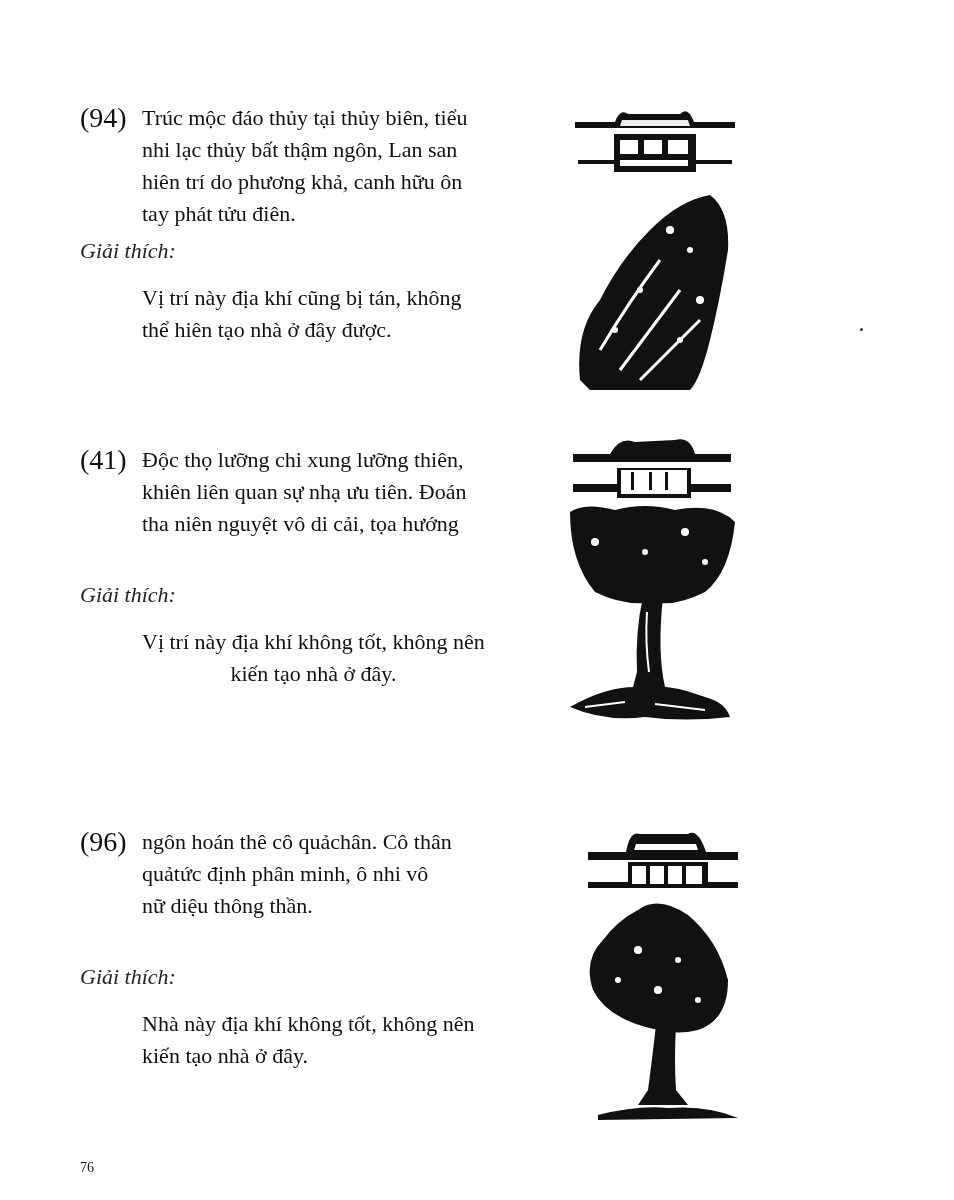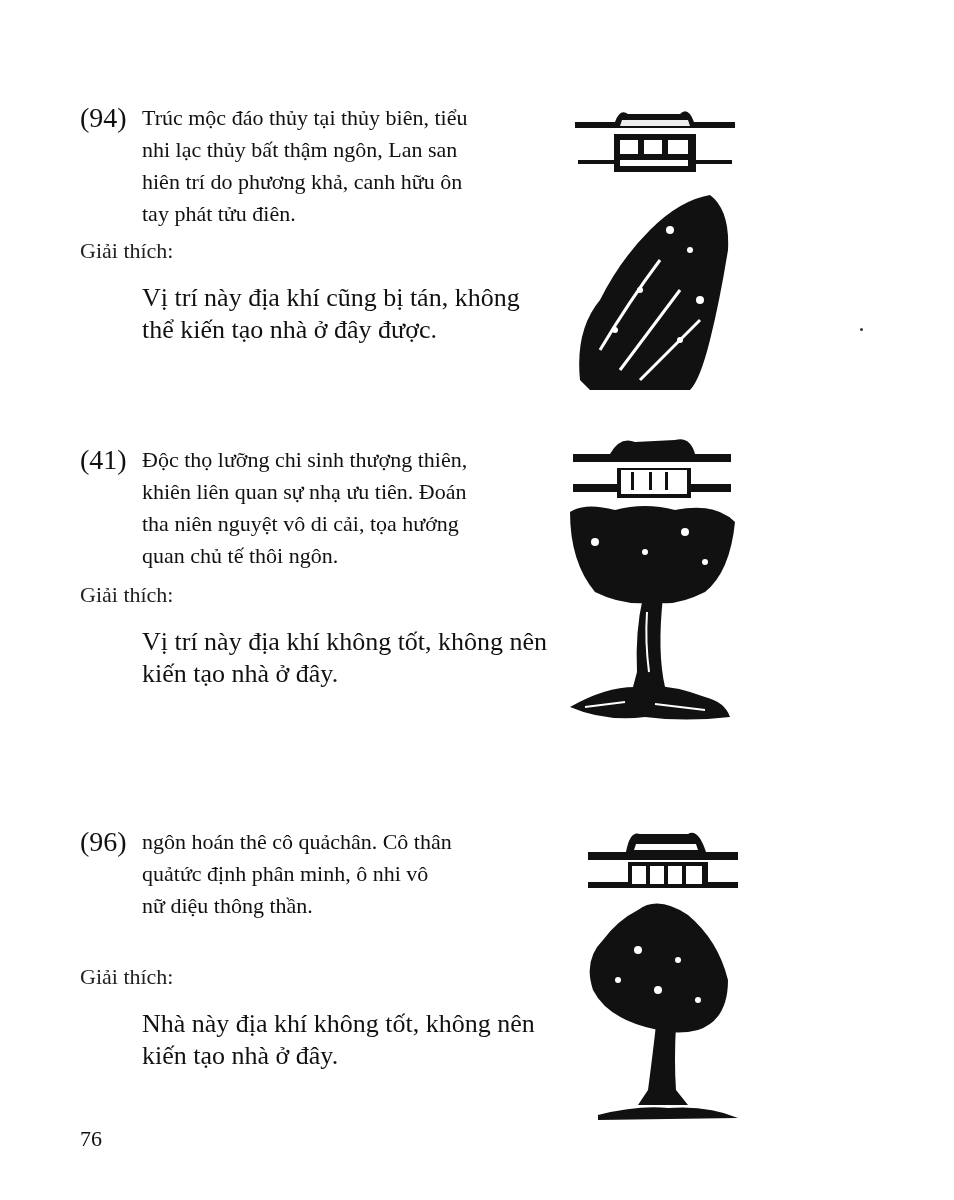--- a/index.html
+++ b/index.html
@@ -2,54 +2,53 @@
 <html><head>
 <meta charset="utf-8">
 <style>
   html, body { margin:0; padding:0; background:#ffffff; }
   body { width:954px; height:1200px; position:relative; overflow:hidden;
          font-family:"Liberation Serif", "DejaVu Serif", serif; color:#111; }
   .entry { position:absolute; left:80px; width:500px; }
   .num { position:absolute; left:0; top:0; font-size:28px; line-height:32px; }
   .verse { position:absolute; left:62px; top:0; width:430px; font-size:22px; line-height:32px; }
   .verse div { white-space:nowrap; }
-  .label { position:absolute; left:0; font-size:22px; color:#222; }
-  .expl { position:absolute; left:62px; font-size:26px; line-height:32px; white-space:nowrap; }
-  .page-num { position:absolute; left:80px; top:1126px; font-size:22px; }
+  .label { position:absolute; left:0; font-style:italic; font-size:22px; color:#222; }
+  .expl { position:absolute; left:62px; font-size:22px; line-height:32px; white-space:nowrap; }
+  .page-num { position:absolute; left:80px; top:1160px; font-size:14px; }
   .illus { position:absolute; }
   .dot { position:absolute; left:860px; top:328px; width:3px; height:3px; background:#333; border-radius:50%; }
 </style>
 </head>
 <body>
 
 <div class="entry" style="top:102px;">
   <span class="num">(94)</span>
   <div class="verse">
     <div>Trúc mộc đáo thủy tại thủy biên, tiểu</div>
     <div>nhi lạc thủy bất thậm ngôn, Lan san</div>
     <div>hiên trí do phương khả, canh hữu ôn</div>
     <div>tay phát tửu điên.</div>
   </div>
   <div class="label" style="top:136px;">Giải thích:</div>
   <div class="expl" style="top:180px;">
     <div>Vị trí này địa khí cũng bị tán, không</div>
-    <div>thể kiến tạo nhà ở đây được.</div>
+    <div>thể hiên tạo nhà ở đây được.</div>
   </div>
 </div>
 
 <div class="entry" style="top:444px;">
   <span class="num">(41)</span>
   <div class="verse">
-    <div>Độc thọ lưỡng chi sinh thượng thiên,</div>
+    <div>Độc thọ lưỡng chi xung lưỡng thiên,</div>
     <div>khiên liên quan sự nhạ ưu tiên. Đoán</div>
     <div>tha niên nguyệt vô di cải, tọa hướng</div>
-    <div>quan chủ tế thôi ngôn.</div>
   </div>
   <div class="label" style="top:138px;">Giải thích:</div>
-  <div class="expl" style="top:182px;">
+  <div class="expl" style="top:182px;text-align:center;">
     <div>Vị trí này địa khí không tốt, không nên</div>
     <div>kiến tạo nhà ở đây.</div>
   </div>
 </div>
 
 <div class="entry" style="top:826px;">
   <span class="num">(96)</span>
   <div class="verse">
     <div>ngôn hoán thê cô quảchân. Cô thân</div>
     <div>quảtức định phân minh, ô nhi vô</div>

